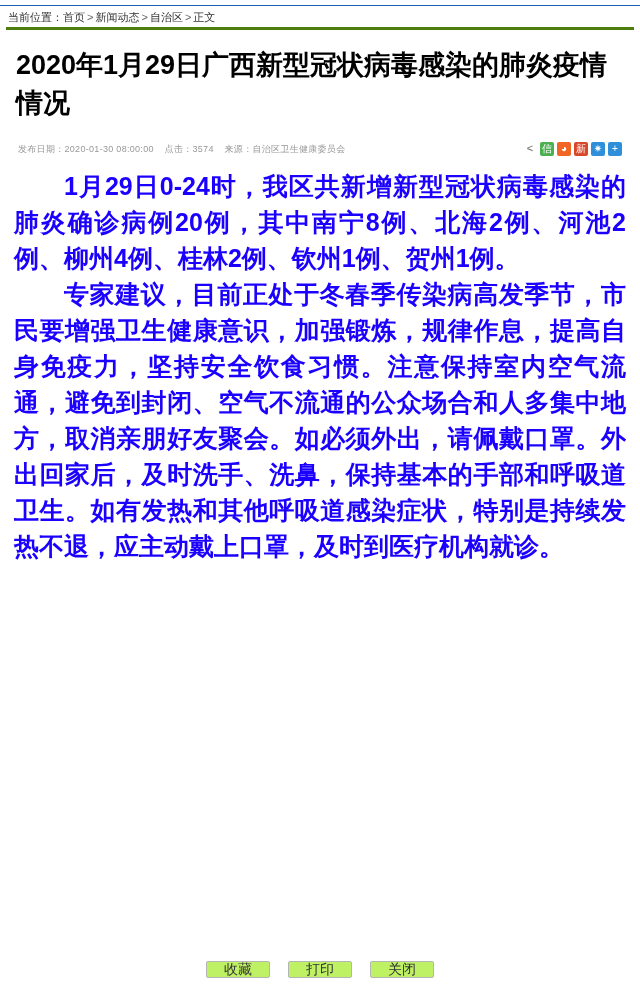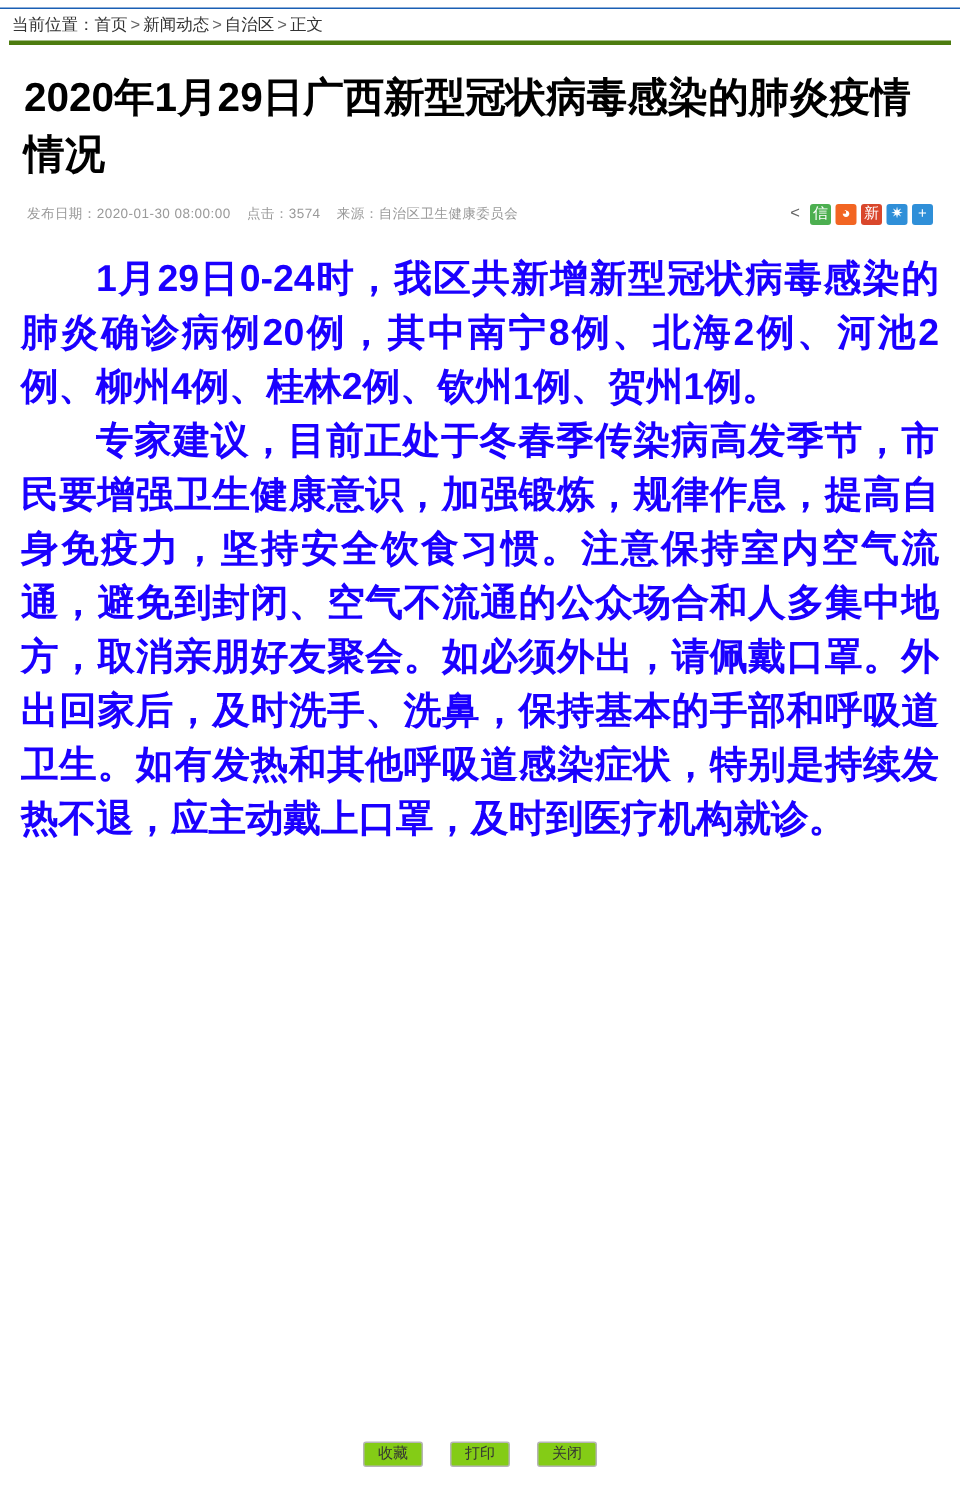--- a/index.html
+++ b/index.html
@@ -50,21 +50,21 @@
     font-weight: bold;
     color: #000000;
     line-height: 38px;
     letter-spacing: 0px;
     margin: 6px 10px 0 10px;
     font-family: "Liberation Sans", sans-serif;
   }
 
   .meta-row {
     display: flex;
-    align-items: flex-start;
+    align-items: flex-end;
     justify-content: space-between;
     margin: 14px 12px 0 12px;
     height: 20px;
   }
   .meta-info {
     font-size: 9px;
     color: #999999;
     white-space: nowrap;
     letter-spacing: 0.3px;
   }
@@ -114,26 +114,26 @@
   .footer-buttons {
     position: absolute;
     left: 0;
     right: 0;
     bottom: 18px;
     display: flex;
     justify-content: center;
     gap: 18px;
   }
   .footer-buttons button {
-    font-size: 10px;
+    font-size: 14px;
     color: #333;
-    background: #84cc16;
+    background: #bef264;
     border: 1px solid #b5b5b5;
     border-radius: 2px;
-    width: 40px;
+    width: 64px;
     height: 17px;
     line-height: 15px;
     padding: 0;
     font-family: "Liberation Sans", sans-serif;
     cursor: pointer;
   }
 </style>
 </head>
 <body>
 

